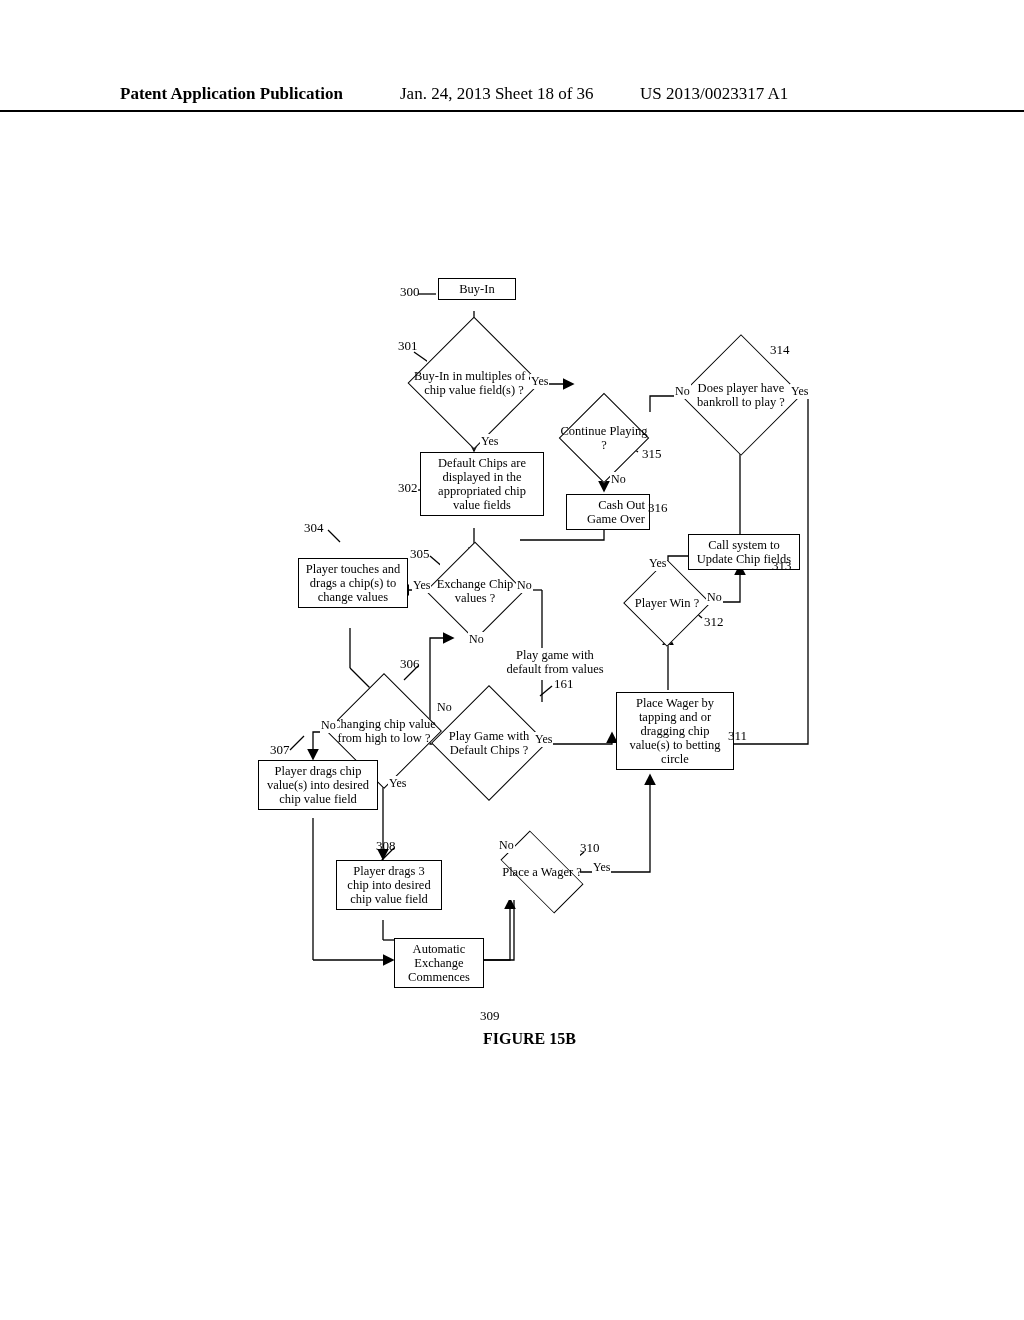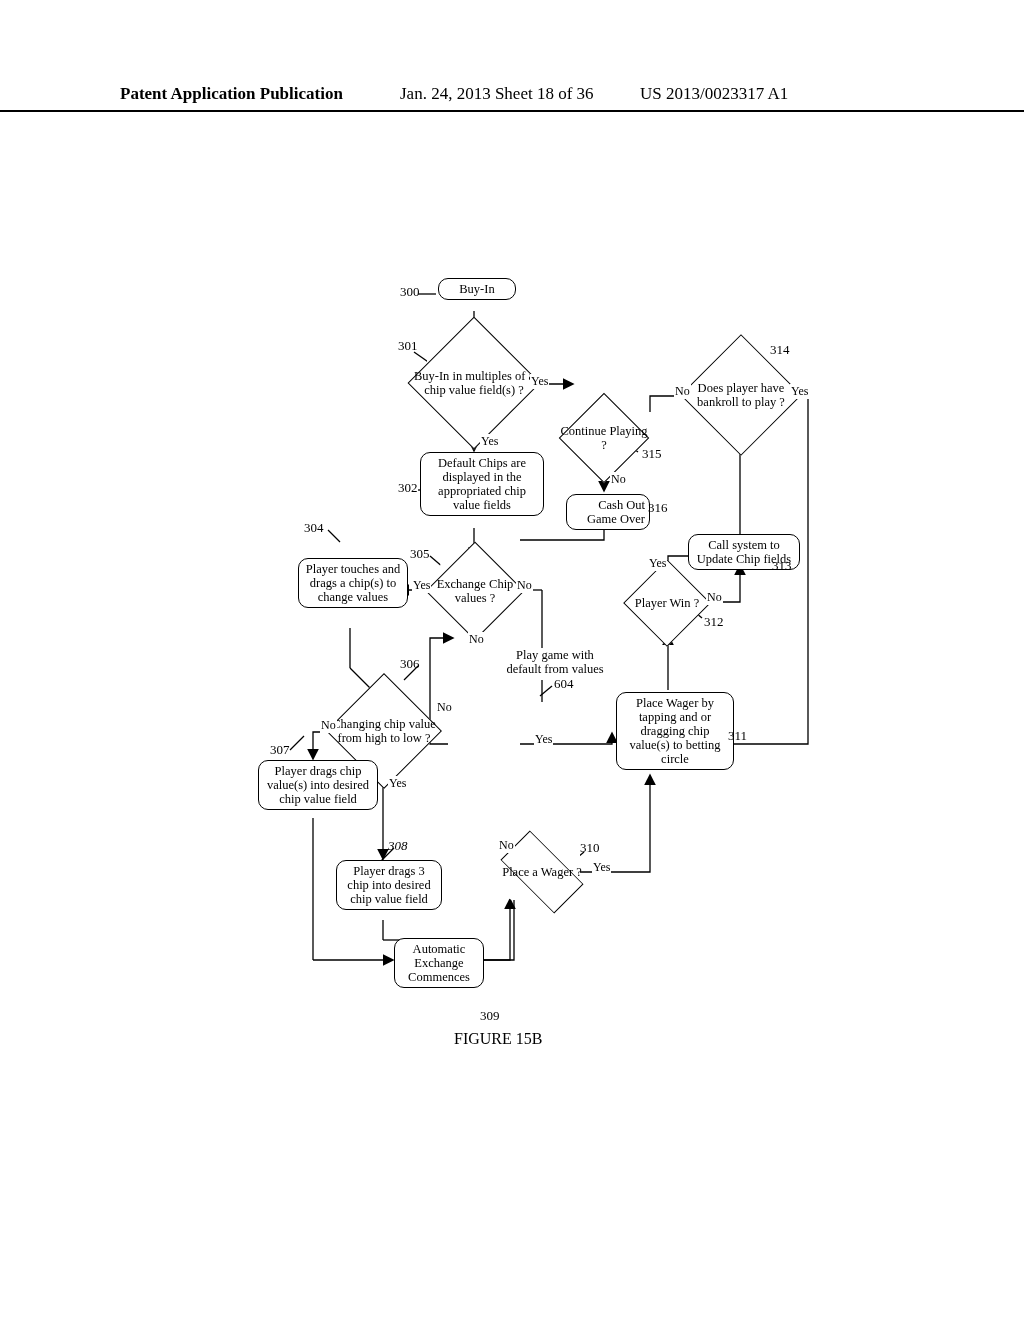--- a/index.html
+++ b/index.html
@@ -31,21 +31,20 @@
     left: 0;
     top: 0;
     width: 1024px;
     height: 1320px;
   }
   .box, .diamond, .plain {
     position: absolute;
     font-size: 12.5px;
     line-height: 1.12;
     text-align: center;
-    border-radius: 10px;
   }
   .box {
     border: 1.5px solid #000;
     padding: 3px 4px;
     background: #fff;
   }
   .diamond {
     background: #fff;
   }
   .diamond-shape {
@@ -67,22 +66,23 @@
     font-size: 13px;
   }
   .edge-label {
     position: absolute;
     font-size: 12px;
     background: #fff;
     padding: 0 1px;
   }
   .figcaption {
     position: absolute;
-    font-weight: normal;
+    font-weight: bold;
     font-size: 16px;
+    margin-left: 29px;
   }
   svg.lines {
     position: absolute;
     left: 0; top: 0;
     width: 1024px; height: 1320px;
     pointer-events: none;
   }
 </style>
 </head>
 <body>
@@ -208,42 +208,46 @@
 
     <div class="box" style="left:298px; top:558px; width:100px;">
       <span>Player touches and drags a chip(s) to change values</span>
     </div>
     <div class="label" style="left:304px; top:520px;">304</div>
 
     <div class="plain" style="left:500px; top:648px; width:110px;">
       <span>Play game with default from values</span>
     </div>
 
-    <div class="label" style="left:554px; top:676px;">604</div>
+    <div class="diamond" style="left:448px; top:702px; width:82px; height:82px;">
+      <div class="diamond-shape"></div>
+      <div class="diamond-text">Play Game with Default Chips ?</div>
+    </div>
+    <div class="label" style="left:554px; top:676px;">161</div>
     <div class="edge-label" style="left:534px; top:732px;">Yes</div>
     <div class="edge-label" style="left:436px; top:700px;">No</div>
     <div class="edge-label" style="left:468px; top:632px;">No</div>
 
     <div class="diamond" style="left:343px; top:690px; width:82px; height:82px;">
       <div class="diamond-shape"></div>
       <div class="diamond-text">Changing chip value from high to low ?</div>
     </div>
     <div class="label" style="left:400px; top:656px;">306</div>
     <div class="edge-label" style="left:320px; top:718px;">No</div>
     <div class="edge-label" style="left:388px; top:776px;">Yes</div>
 
     <div class="box" style="left:258px; top:760px; width:110px;">
       <span>Player drags chip value(s) into desired chip value field</span>
     </div>
     <div class="label" style="left:270px; top:742px;">307</div>
 
     <div class="box" style="left:336px; top:860px; width:96px;">
       <span>Player drags 3 chip into desired chip value field</span>
     </div>
-    <div class="label" style="left:388px; top:838px;font-style:italic;">308</div>
+    <div class="label" style="left:376px; top:838px;">308</div>
 
     <div class="box" style="left:394px; top:938px; width:80px;">
       <span>Automatic Exchange Commences</span>
     </div>
     <div class="label" style="left:480px; top:968px;margin-top:40px;">309</div>
 
     <div class="diamond" style="left:504px; top:844px; width:76px; height:56px;">
       <div class="diamond-shape" style="transform:rotate(45deg) scaleY(0.74);"></div>
       <div class="diamond-text">Place a Wager ?</div>
     </div>

